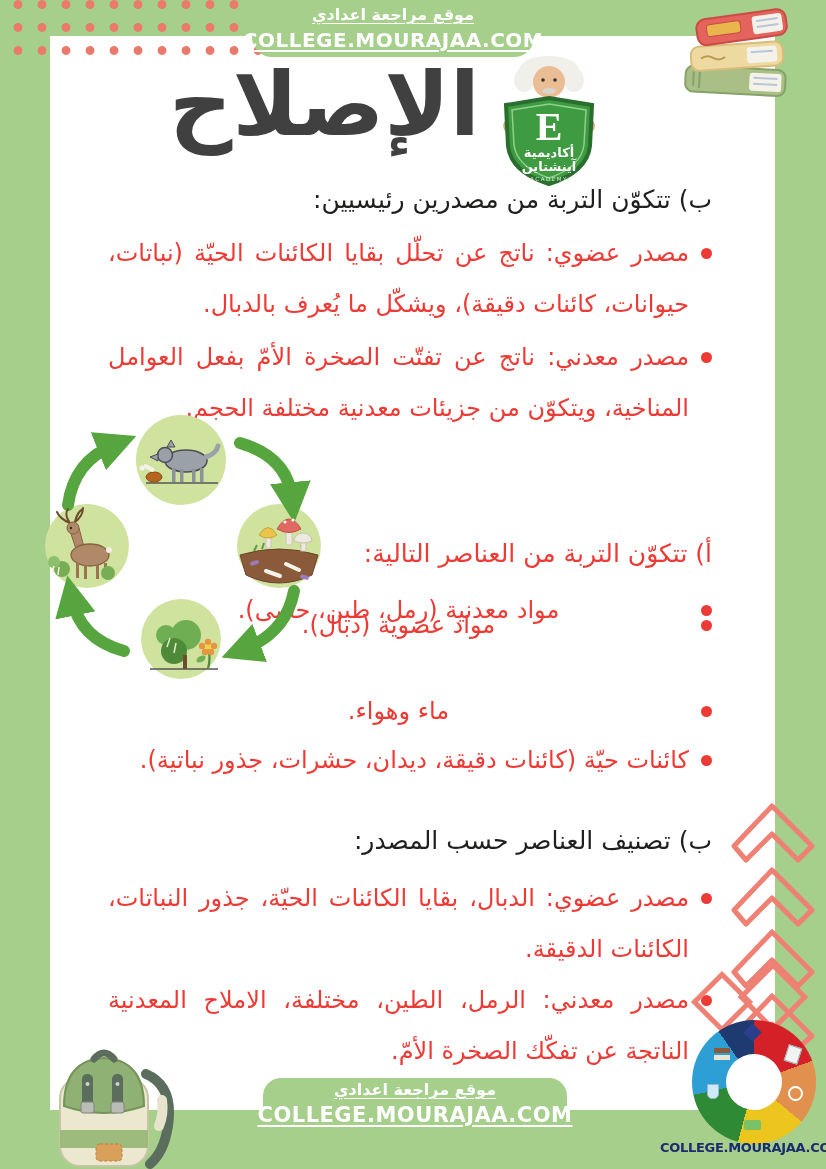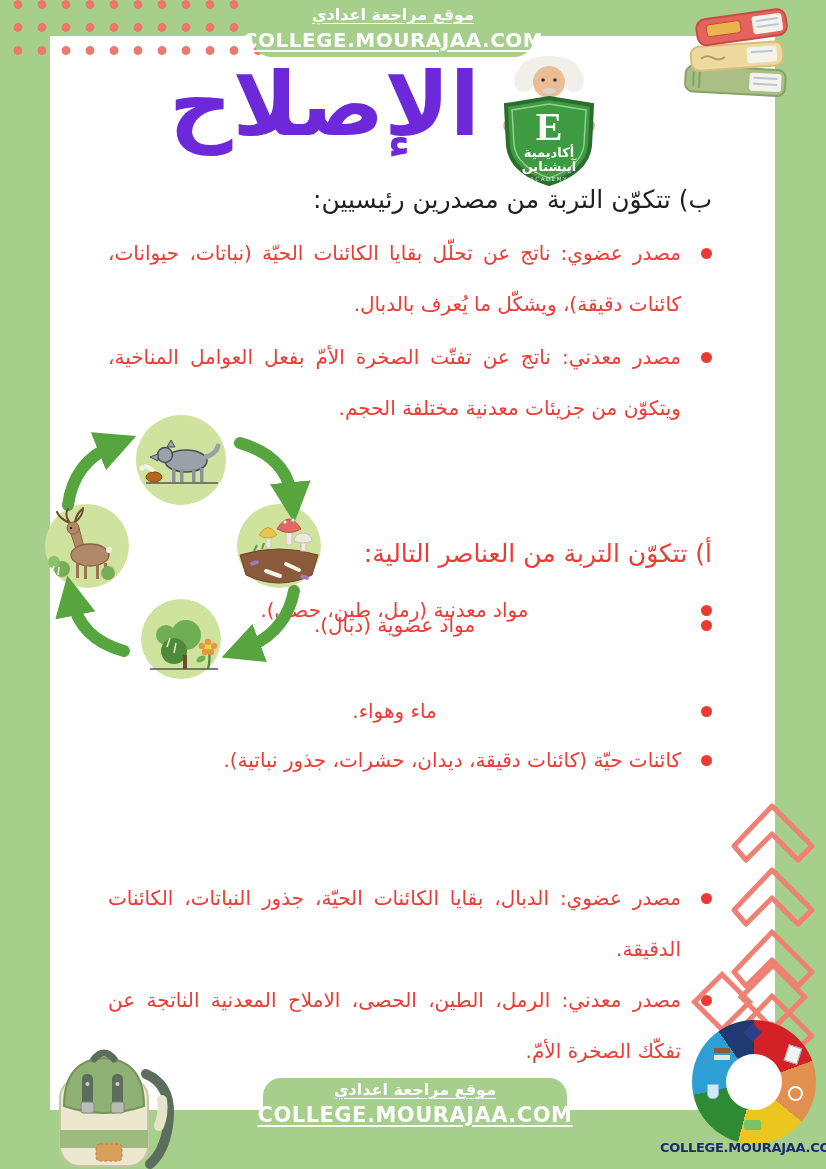--- a/index.html
+++ b/index.html
@@ -17,27 +17,27 @@
               border-radius:0 0 20px 20px;}
   .header-text{position:absolute;left:178px;top:5px;width:430px;text-align:center;color:#fff;}
   .site-name{font-size:16px;font-weight:bold;text-decoration:underline;text-underline-offset:3px;}
   .site-url{font-size:20px;font-weight:bold;letter-spacing:.5px;text-decoration:underline;
             text-underline-offset:3px;margin-top:4px;}
   .footer-tab{position:absolute;left:263px;top:1078px;width:304px;height:40px;background:#a6cf8c;
               border-radius:18px 18px 0 0;}
   .footer-text{position:absolute;left:228px;top:1080px;width:374px;text-align:center;color:#fff;z-index:6;}
 
   .page-title{position:absolute;left:200px;top:52px;width:280px;text-align:left;direction:rtl;
-              font-size:88px;line-height:1.2;font-weight:bold;color:#6d28d9;}
+              font-size:88px;line-height:1.2;font-weight:bold;color:#404040;}
 
   
   .block{position:absolute;left:108px;width:604px;direction:rtl;font-weight:normal;}
   .h{color:#1f1f1d;font-size:25px;line-height:34px;text-align:right;}
   .sub{color:#ee3a35;font-size:25px;line-height:34px;text-align:right;}
-  .bullet{color:#ee3a35;font-size:20px;line-height:51px;display:flex;gap:20px;}
+  .bullet{color:#ee3a35;font-size:24px;line-height:51px;display:flex;gap:12px;}
   .bullet .dot{flex:0 0 auto;width:11px;height:11px;border-radius:50%;background:#ee3a35;margin-top:20px;}
   .bullet .txt{flex:1;text-align:justify;}
   .bullet.narrow .txt{text-align:center;}
 
   
   .chevrons{position:absolute;left:726px;top:786px;}
 
   
   .diamond{position:absolute;border:5px solid #ef8174;transform:rotate(45deg);}
   .donut{position:absolute;left:692px;top:1020px;width:124px;height:124px;border-radius:50%;z-index:5;
@@ -139,28 +139,29 @@
   </div>
   <div class="block bullet narrow" style="top:686px">
     <span class="dot"></span>
     <span class="txt">ماء وهواء.</span>
   </div>
   <div class="block bullet" style="top:735px">
     <span class="dot"></span>
     <span class="txt">كائنات حيّة (كائنات دقيقة، ديدان، حشرات، جذور نباتية).</span>
   </div>
 
+  <div class="block h" style="top:824px">ب) تصنيف العناصر حسب المصدر:</div>
 
   <div class="block bullet" style="top:873px">
     <span class="dot"></span>
     <span class="txt">مصدر عضوي: الدبال، بقايا الكائنات الحيّة، جذور النباتات، الكائنات الدقيقة.</span>
   </div>
   <div class="block bullet" style="top:975px">
     <span class="dot"></span>
-    <span class="txt">مصدر معدني: الرمل، الطين، الحصى، الاملاح المعدنية الناتجة عن تفكّك الصخرة الأمّ.</span>
+    <span class="txt">مصدر معدني: الرمل، الطين، مختلفة، الاملاح المعدنية الناتجة عن تفكّك الصخرة الأمّ.</span>
   </div>
 
   <svg style="position:absolute;left:28px;top:413px;" width="312" height="278" viewBox="0 0 312 278">
     <defs>
       <marker id="ah" markerWidth="3.4" markerHeight="3.4" refX="1.4" refY="1.7" orient="auto">
         <path d="M0,0 L3.4,1.7 L0,3.4 Z" fill="#57a53e"></path>
       </marker>
     </defs>
     <circle cx="153" cy="47" r="45" fill="#cfe29e"></circle>
     <circle cx="251" cy="133" r="42" fill="#cfe29e"></circle>

